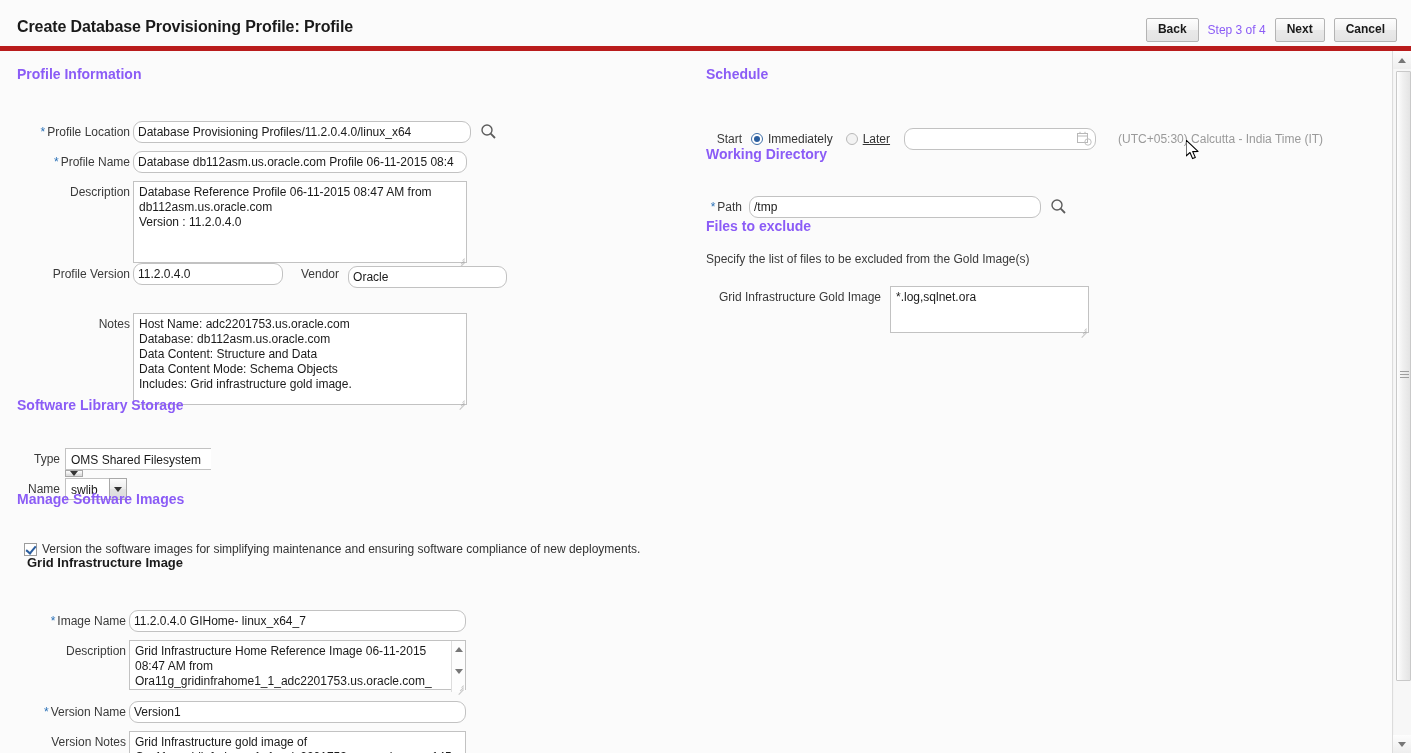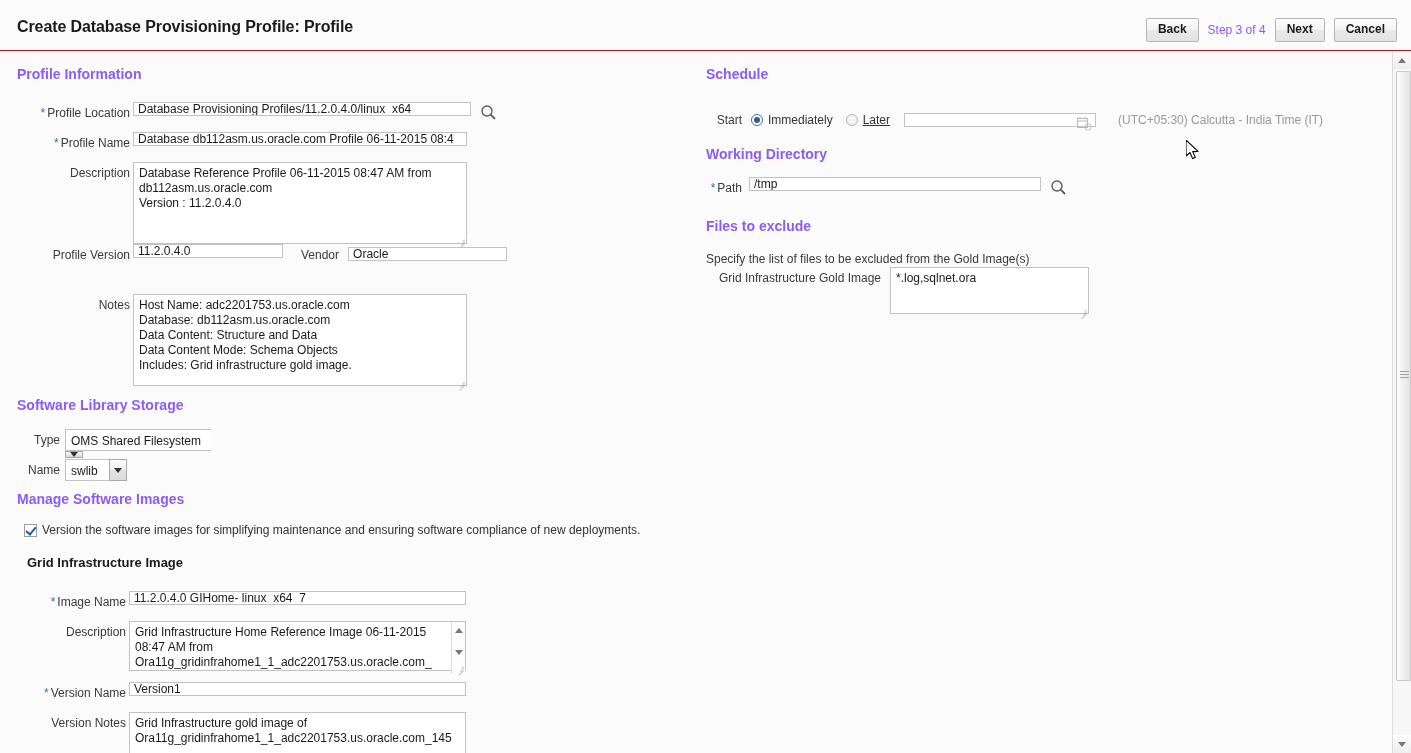--- a/index.html
+++ b/index.html
@@ -14,21 +14,21 @@
   }
   #app {
     position: relative;
     width: 1411px; height: 753px;
     background: #fbfbfb;
   }
 
   
   .header {
     position: absolute; left: 0; top: 0; width: 1411px; height: 51px;
-    border-bottom: 1px solid #b91c1c;
+    border-bottom: 5px solid #b91c1c;
     background: #fbfbfb;
   }
   .page-title {
     position: absolute; left: 17px; top: 18px;
     font-size: 16px; font-weight: bold; color: #1a1a1a;
     letter-spacing: -0.1px;
     white-space: nowrap;
   }
   .header-actions {
     position: absolute; right: 14px; top: 18px;
@@ -62,42 +62,42 @@
     font-size: 14px; font-weight: bold; color: #8b5cf6;
     margin: 0; padding: 0;
     position: absolute;
   }
   h3.subsection {
     font-size: 13px; font-weight: bold; color: #1a1a1a;
     margin: 0; padding: 0;
     position: absolute;
   }
 
-  .row { position: absolute; display: flex; align-items: flex-start; }
+  .row { position: absolute; display: flex; align-items: flex-start; margin-top: 19px; }
   .lbl {
     font-size: 12px; color: #3a3a3a; text-align: right;
     white-space: nowrap; line-height: 22px;
   }
   .req {
     color: #2c72b8; font-size: 12px; margin-right: 2px; line-height: 22px;
     vertical-align: top;
   }
   .req-wrap { display: inline-block; }
 
   input.txt, textarea.txt {
     font-family: "Liberation Sans", sans-serif;
     font-size: 12px;
     color: #1a1a1a;
     border: 1px solid #c2c2c2;
     background: #ffffff;
     padding: 2px 4px;
     outline: none;
     border-radius: 0;
   }
-  input.txt { height: 14px; line-height: 18px; }
+  input.txt { height: 22px; line-height: 18px; border-radius: 9px; }
   textarea.txt {
     resize: none;
     overflow: hidden;
     line-height: 15px;
     padding: 3px 5px;
   }
 
   .disabled-field {
     background: #ececec;
     border: 1px solid #d8d8d8;

